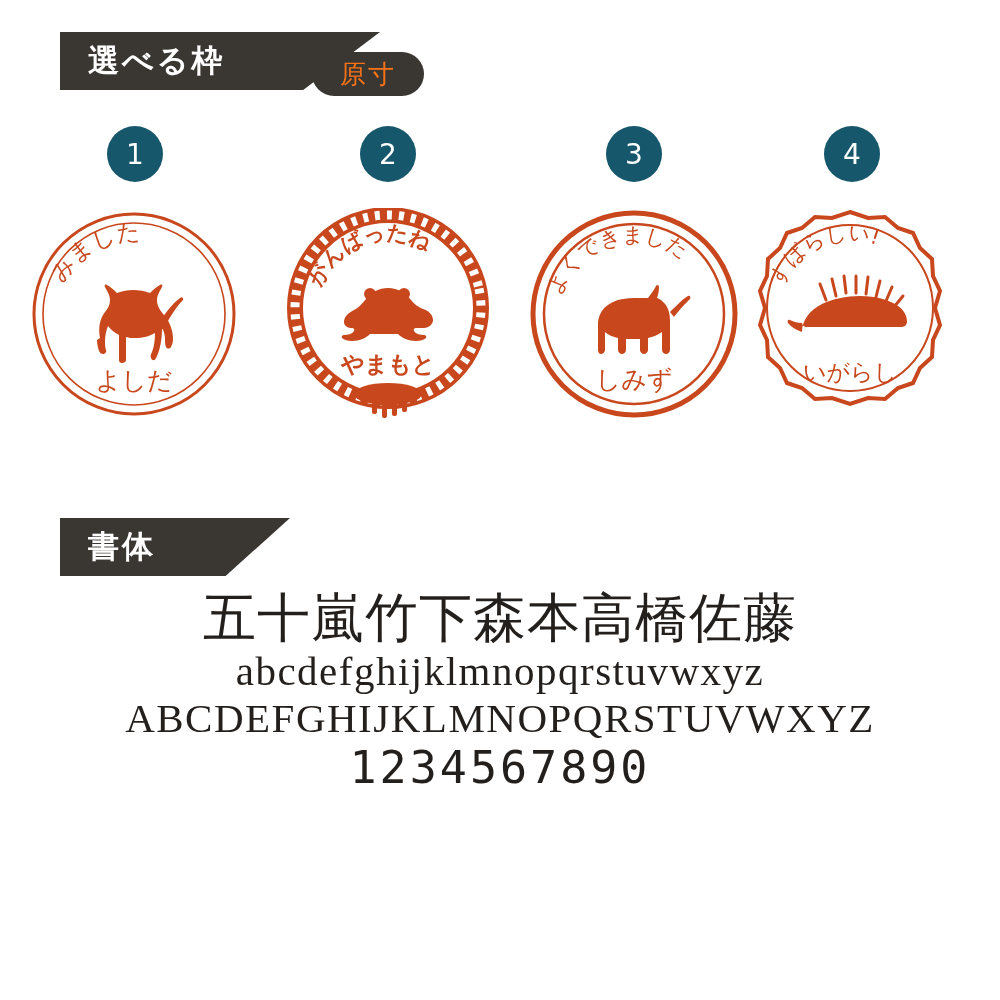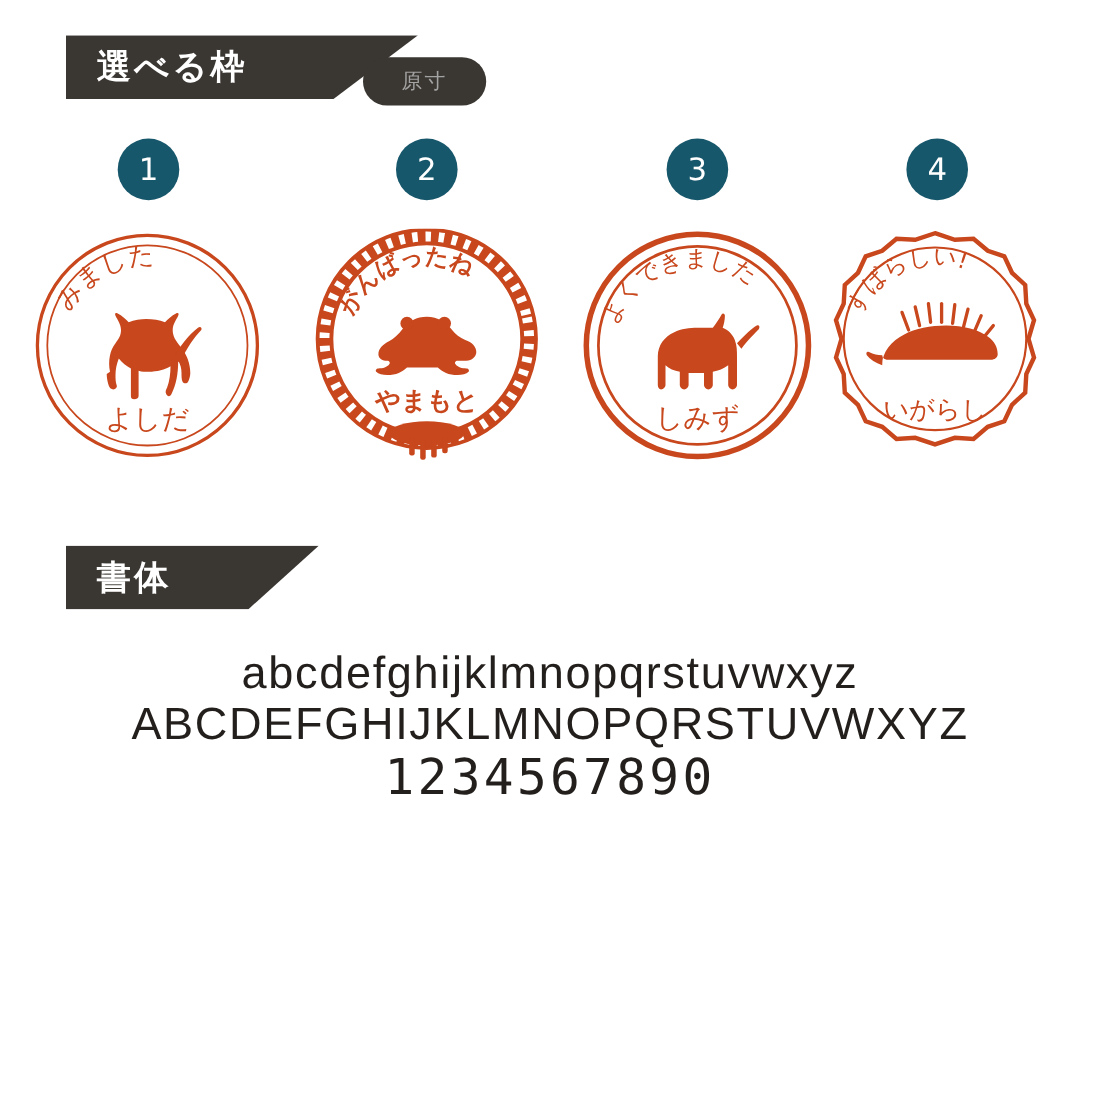--- a/index.html
+++ b/index.html
@@ -41,28 +41,28 @@
     clip-path: polygon(0 0, 100% 0, 76% 100%, 0 100%);
   }
   #banner-font .banner-shape {
     width: 230px;
     clip-path: polygon(0 0, 100% 0, 72% 100%, 0 100%);
   }
 
   
   .pill {
     position: absolute;
-    left: 330px;
+    left: 312px;
     top: 52px;
     width: 112px;
     height: 44px;
     border-radius: 22px;
     background: #3a3632;
-    color: #a3a3a3;
-    font-size: 19px;
+    color: #f97316;
+    font-size: 26px;
     display: flex;
     align-items: center;
     justify-content: center;
     letter-spacing: 2px;
   }
 
   
   .badges {
     position: absolute;
     top: 126px;
@@ -113,21 +113,21 @@
     white-space: nowrap;
   }
   .jp-line {
     font-family: "DejaVu Sans", sans-serif;
     font-size: 53px;
     letter-spacing: 2px;
     font-weight: 400;
   }
   .jp-line.kanji { letter-spacing: 1px; }
   .lat-line {
-    font-family: Liberation Sans, sans-serif;
+    font-family: Liberation Serif, serif;
     font-size: 41px;
     letter-spacing: 1.5px;
     font-weight: 400;
   }
   .num-line {
     font-family: "DejaVu Sans Mono", monospace;
     font-size: 45px;
     letter-spacing: 3px;
     font-weight: 400;
   }
@@ -256,22 +256,23 @@
       </g>
       <text fill="#c8471c" font-family="DejaVu Sans, sans-serif" font-size="21">
         <textPath startOffset="12%" href="#arc4top" xlink:href="#arc4top">すばらしい!</textPath>
       </text>
       <path id="arc4top" d="M 32 106 A 74 74 0 0 1 180 106" fill="none"></path>
       <text x="106" y="172" fill="#c8471c" font-family="DejaVu Sans, sans-serif" font-size="23" text-anchor="middle">いがらし</text>
     </svg>
   </div>
 </div>
 
-<div class="banner" id="banner-font" style="left:60px; top:496px; width:330px;">
+<div class="banner" id="banner-font" style="left:60px; top:518px; width:330px;">
   <div class="banner-shape"></div>
   <div class="banner-label">書体</div>
 </div>
 
 <div class="font-sample">
+  <div class="line jp-line kanji">五十嵐竹下森本高橋佐藤</div>
   <div class="line lat-line">abcdefghijklmnopqrstuvwxyz</div>
   <div class="line lat-line">ABCDEFGHIJKLMNOPQRSTUVWXYZ</div>
   <div class="line num-line">1234567890</div>
 </div>
 
 </body></html>

